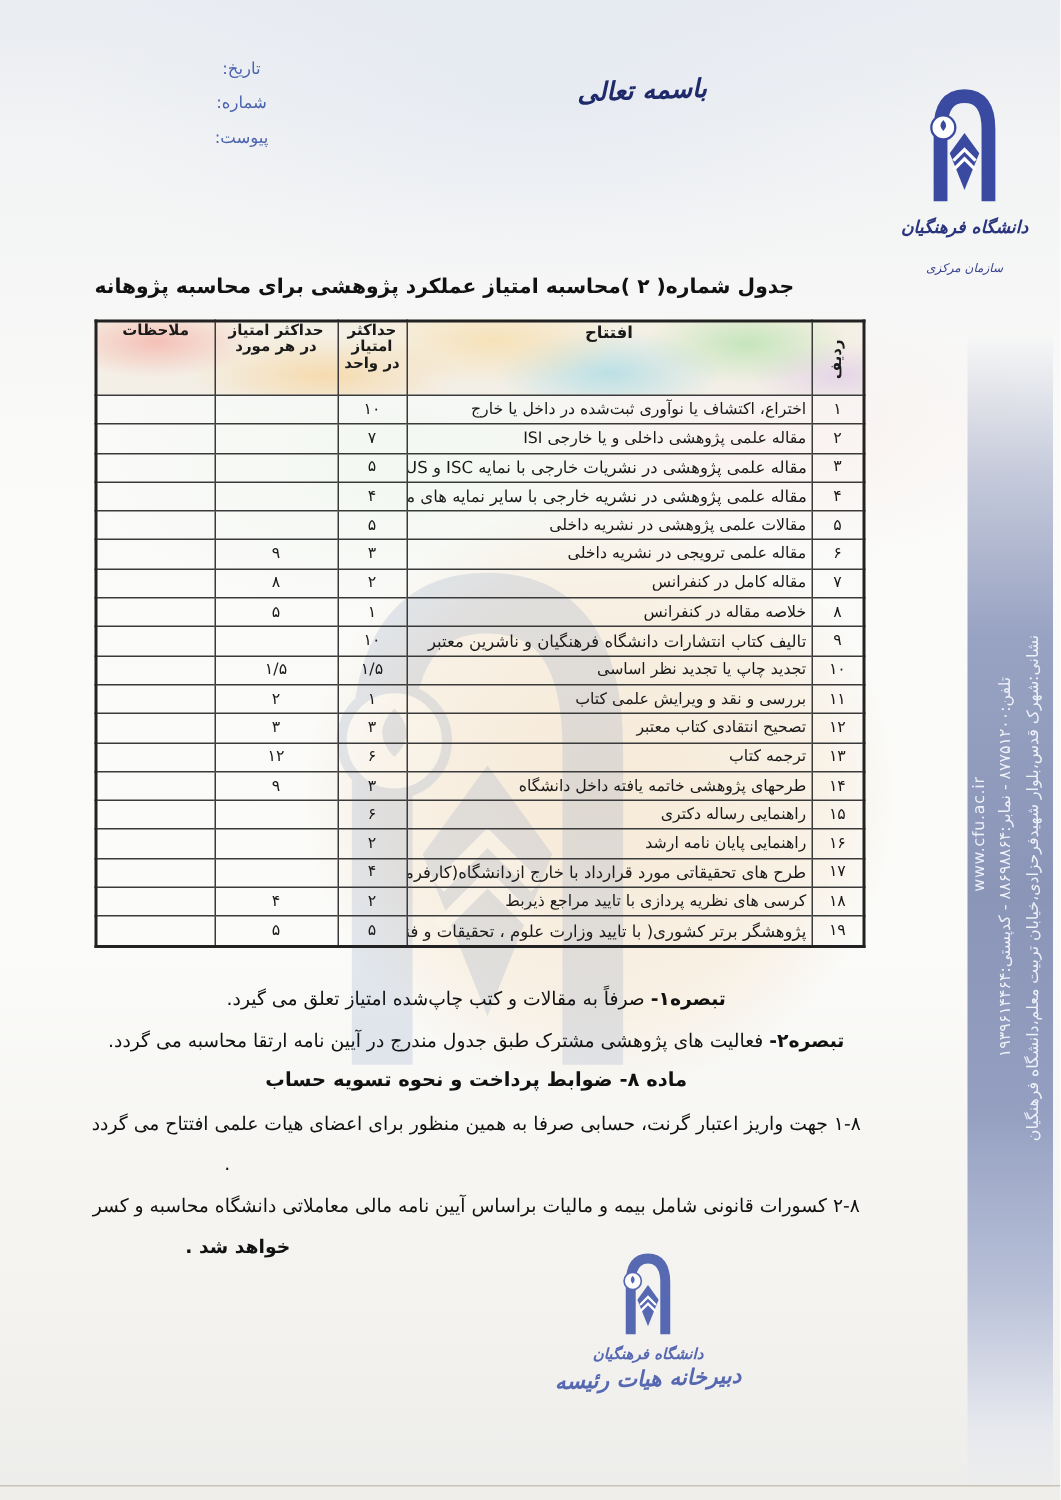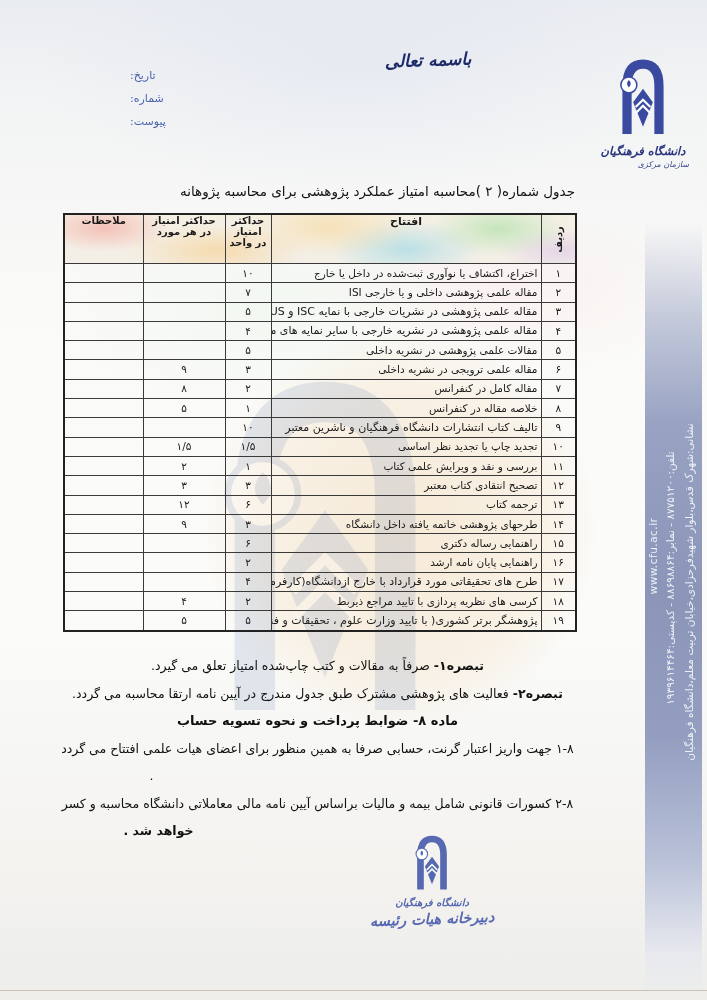--- a/index.html
+++ b/index.html
@@ -9,43 +9,43 @@
     background:linear-gradient(180deg,#e9ecf1 0%,#f2f3f4 9%,#fafaf8 30%,#fbfbf9 62%,#f3f2ef 88%,#ededeb 100%);
   }
   .page::before{ 
     content:""; position:absolute; inset:0; z-index:0; pointer-events:none;
     background:
       radial-gradient(280px 120px at 72% 29%, rgba(246,190,190,.14), rgba(246,190,190,0) 70%),
       radial-gradient(300px 140px at 38% 31%, rgba(190,232,196,.12), rgba(190,232,196,0) 70%),
       radial-gradient(420px 160px at 50% 7%, rgba(205,216,236,.28), rgba(205,216,236,0) 75%);
   }
   
-  .meta{position:absolute; left:130px; top:64px; width:62px; z-index:2;
-    direction:rtl; text-align:left; font-size:11px; color:#4a63ae; line-height:23px;}
+  .meta{position:absolute; left:130px; top:34px; width:62px; z-index:2;
+    direction:rtl; text-align:center; font-size:11px; color:#4a63ae; line-height:23px;}
   .besmele{position:absolute; left:372px; top:50px; width:112px; z-index:2; text-align:center;
     font-family:"DejaVu Serif", serif; font-style:italic; font-weight:bold;
     font-size:17px; color:#1e2a6a; transform:rotate(-2deg);}
   .logo-top{position:absolute; left:597px; top:53px; width:92px; z-index:2; text-align:center; color:#3a4aa0;}
   .logo-top svg{width:62px; height:86px;}
   .logo-name{font-family:"DejaVu Serif",serif; font-style:italic; font-weight:bold; font-size:11.5px; color:#2a357e; margin-top:1px; white-space:nowrap;}
-  .logo-sub{font-family:"DejaVu Serif",serif; font-style:italic; font-size:8px; color:#3a4590; margin-top:2px;text-align:right;}
+  .logo-sub{font-family:"DejaVu Serif",serif; font-style:italic; font-size:8px; color:#3a4590; margin-top:16px;}
   
   .band{position:absolute; left:645px; top:222px; width:57px; height:778px; z-index:1;
     background:linear-gradient(180deg, rgba(154,164,196,0) 0%, rgba(154,164,196,.55) 12%,
       #98a2c2 26%, #8a95b8 48%, #939ec0 66%, #b9c1d8 82%, rgba(226,229,240,.6) 94%, rgba(238,240,246,0) 100%);}
   .vtext{position:absolute; z-index:2; white-space:nowrap; color:#eef1f7; font-size:10.5px;
     transform:translate(-50%,-50%) rotate(-90deg); direction:rtl;}
   .vtext.latin{direction:ltr; letter-spacing:.5px;}
   
   .wm-circle{position:absolute; left:205px; top:335px; width:390px; height:390px; z-index:0; border-radius:50%;
     background:radial-gradient(circle, rgba(246,231,209,.85) 0%, rgba(246,231,209,.5) 52%, rgba(246,231,209,0) 72%);}
   .wm-emblem{position:absolute; left:190px; top:340px; width:270px; height:405px; z-index:0; color:#6d88b8; opacity:.17;}
   
   .title{position:absolute; left:63px; top:183px; width:512px; z-index:2; direction:rtl;
-    text-align:right; font-weight:normal; font-size:13.5px; color:#111;}
+    text-align:left; font-weight:bold; font-size:13.5px; color:#111;}
   .header-rainbow{position:absolute; left:63px; top:213px; width:512px; height:50px; z-index:1;
     background:
       radial-gradient(95px 34px at 8% 30%, rgba(244,167,158,.65), rgba(244,167,158,0) 70%),
       radial-gradient(130px 38px at 30% 75%, rgba(247,205,138,.6), rgba(247,205,138,0) 70%),
       radial-gradient(120px 42px at 52% 28%, rgba(248,214,148,.55), rgba(248,214,148,0) 70%),
       radial-gradient(105px 40px at 67% 72%, rgba(150,214,228,.6), rgba(150,214,228,0) 72%),
       radial-gradient(95px 38px at 85% 32%, rgba(166,222,160,.6), rgba(166,222,160,0) 72%),
       radial-gradient(85px 32px at 97% 75%, rgba(212,182,232,.45), rgba(212,182,232,0) 72%),
       linear-gradient(#f5f0e4,#f3efe7);}
   table.score{position:absolute; left:63px; top:213px; width:512px; z-index:2;

